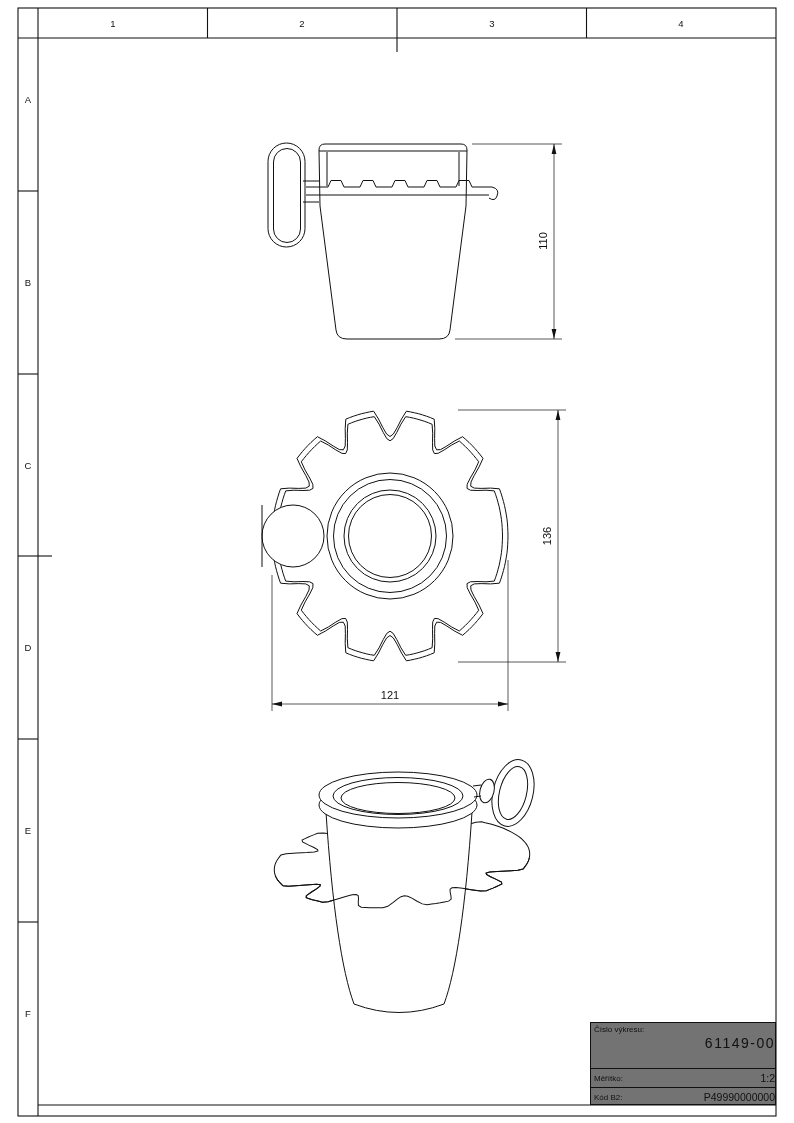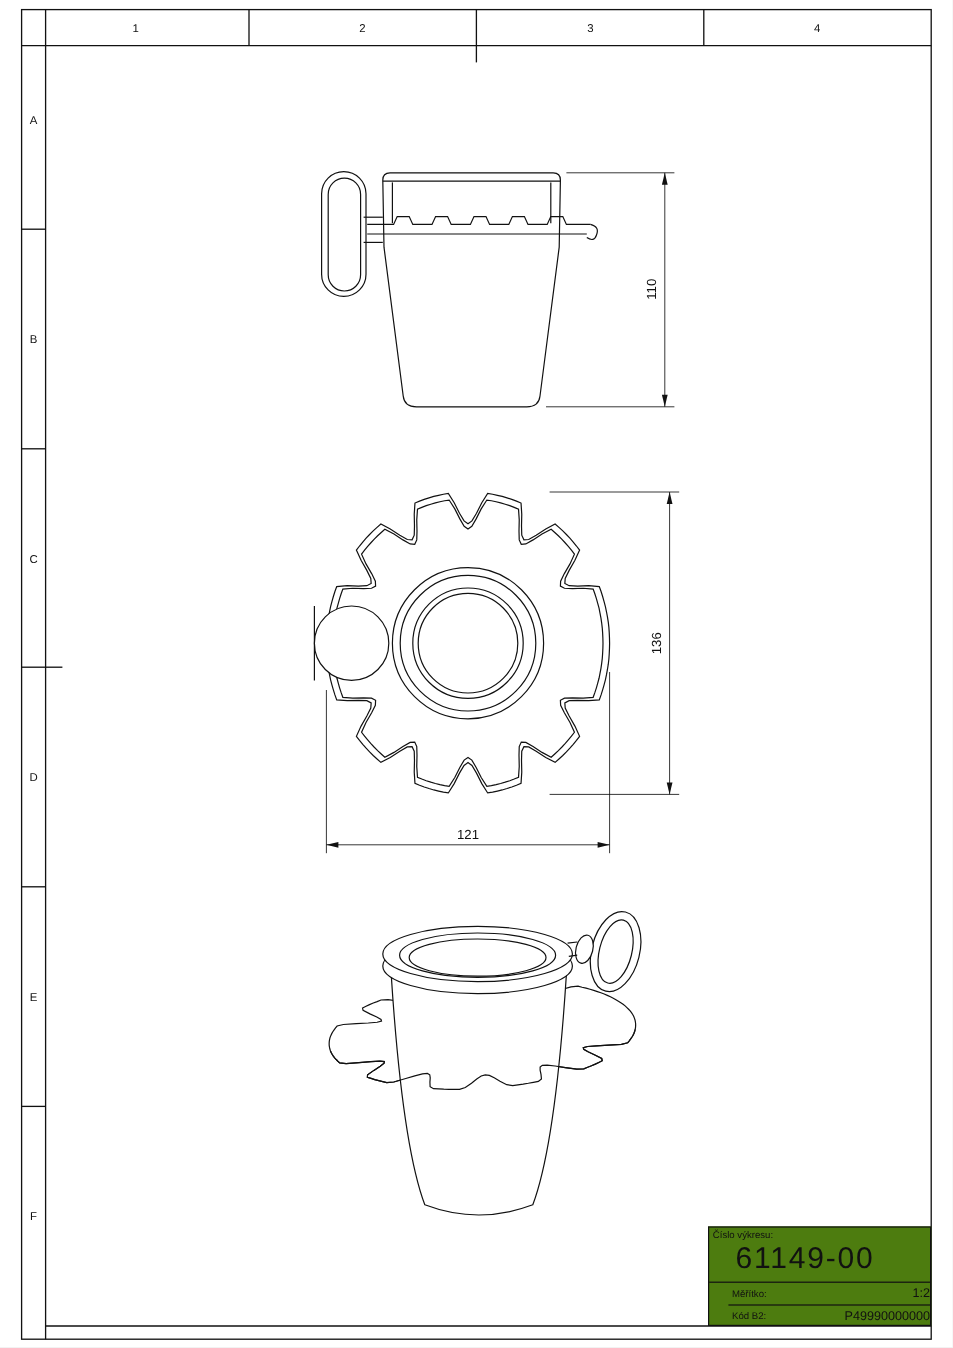--- a/index.html
+++ b/index.html
@@ -4,26 +4,26 @@
 <style>
   html,body{margin:0;padding:0;background:#e8e8e8;}
   .page{position:relative;width:794px;height:1123px;background:#fff;margin:0 auto;
         font-family:"Liberation Sans",sans-serif;color:#111;overflow:hidden;}
   svg{position:absolute;left:0;top:0;}
   svg text{font-family:"Liberation Sans",sans-serif;fill:#111;stroke:none;}
   .grid-label{font-size:9.5px;}
   .dim-text{font-size:11px;}
   
   .title-block{position:absolute;left:590px;top:1022px;width:186px;height:83px;
-               border:1.2px solid #111;box-sizing:border-box;background:#4d7c0f;}
+               border:1.2px solid #111;box-sizing:border-box;background:#737373;}
   .tb-main{position:relative;height:46px;border-bottom:1px solid #111;box-sizing:border-box;}
   .tb-main-label{position:absolute;left:3px;top:2px;font-size:8px;}
-  .tb-number{position:absolute;left:0;right:0;top:12px;text-align:left;padding-left:22px;
-             font-size:25px;letter-spacing:1.5px;font-weight:500;}
-  .tb-row{position:relative;height:19px;border-bottom:1px solid #111;box-sizing:border-box;margin-left:16px;}
+  .tb-number{position:absolute;left:0;right:0;top:12px;text-align:right;padding-left:22px;
+             font-size:14px;letter-spacing:1.5px;font-weight:500;}
+  .tb-row{position:relative;height:19px;border-bottom:1px solid #111;box-sizing:border-box;}
   .tb-row:last-child{border-bottom:none;height:17px;}
   .tb-label{position:absolute;left:3px;top:50%;transform:translateY(-50%);font-size:8px;}
   .tb-value{position:absolute;left:40px;right:0;top:50%;transform:translateY(-50%);
             text-align:right;font-size:10.5px;}
 </style>
 </head>
 <body>
 
 <div class="page">
 

